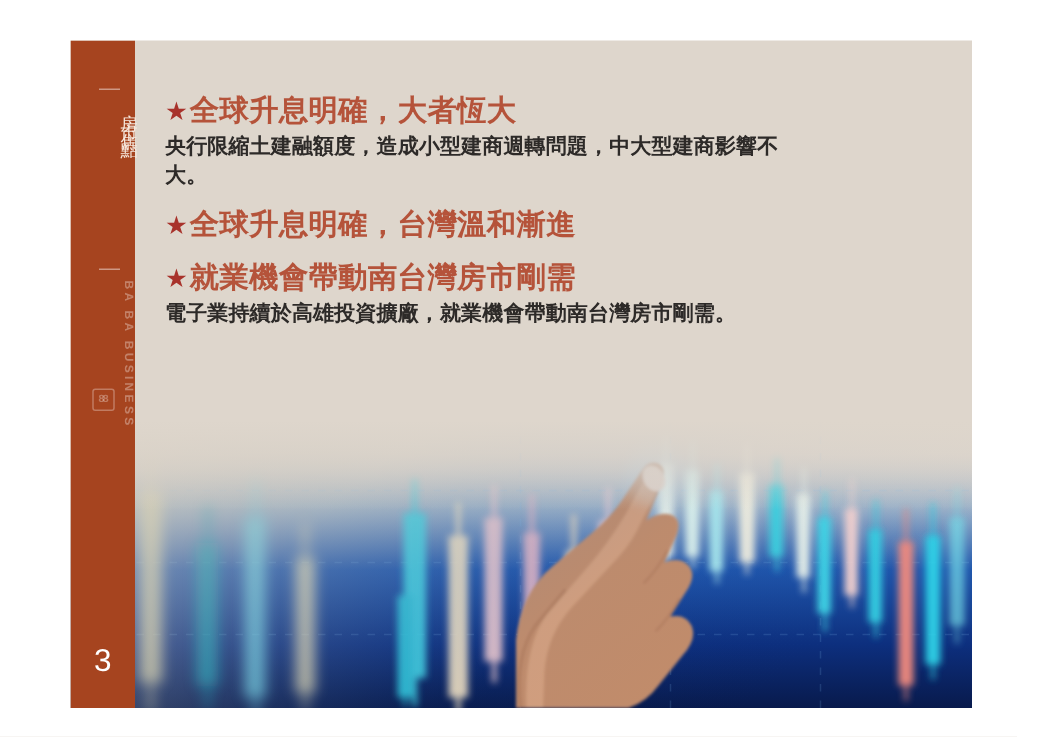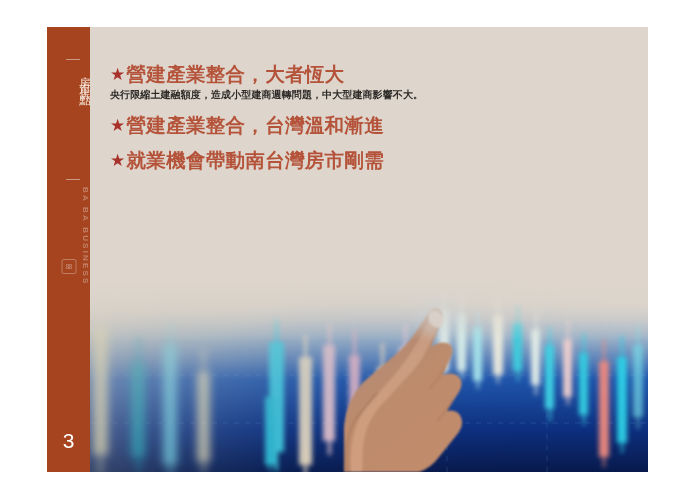--- a/index.html
+++ b/index.html
@@ -133,21 +133,21 @@
   }
   .star {
     color: #a8322b;
     font-size: 17px;
     margin-right: 1px;
     line-height: 1;
     flex: 0 0 auto;
   }
   .body-text {
     color: #2d2a28;
-    font-size: 10px;
+    font-size: 14px;
     font-weight: 600;
     line-height: 1.38;
     letter-spacing: 0.1px;
     max-width: 420px;
   }
   #item-3 .body-text { max-width: 520px; }
 
   
   #photo {
     position: absolute;
@@ -349,35 +349,36 @@
     <div id="rail-logo">88</div>
     <div id="page-number">3</div>
   </div>
 
   <div id="content">
     <div id="text-block">
 
       <div class="news-item" id="item-1">
         <div class="headline">
           <span class="star">★</span>
-          <span>營建產業整合，大者恆大</span>
+          <span>全球升息明確，大者恆大</span>
         </div>
         <div class="body-text">央行限縮土建融額度，造成小型建商週轉問題，中大型建商影響不大。</div>
       </div>
 
       <div class="news-item" id="item-2">
         <div class="headline">
           <span class="star">★</span>
-          <span>營建產業整合，台灣溫和漸進</span>
+          <span>全球升息明確，台灣溫和漸進</span>
         </div>
       </div>
 
       <div class="news-item" id="item-3">
         <div class="headline">
           <span class="star">★</span>
           <span>就業機會帶動南台灣房市剛需</span>
         </div>
+        <div class="body-text">電子業持續於高雄投資擴廠，就業機會帶動南台灣房市剛需。</div>
       </div>
 
     </div>
   </div>
 
 </div>
 
 </body></html>

